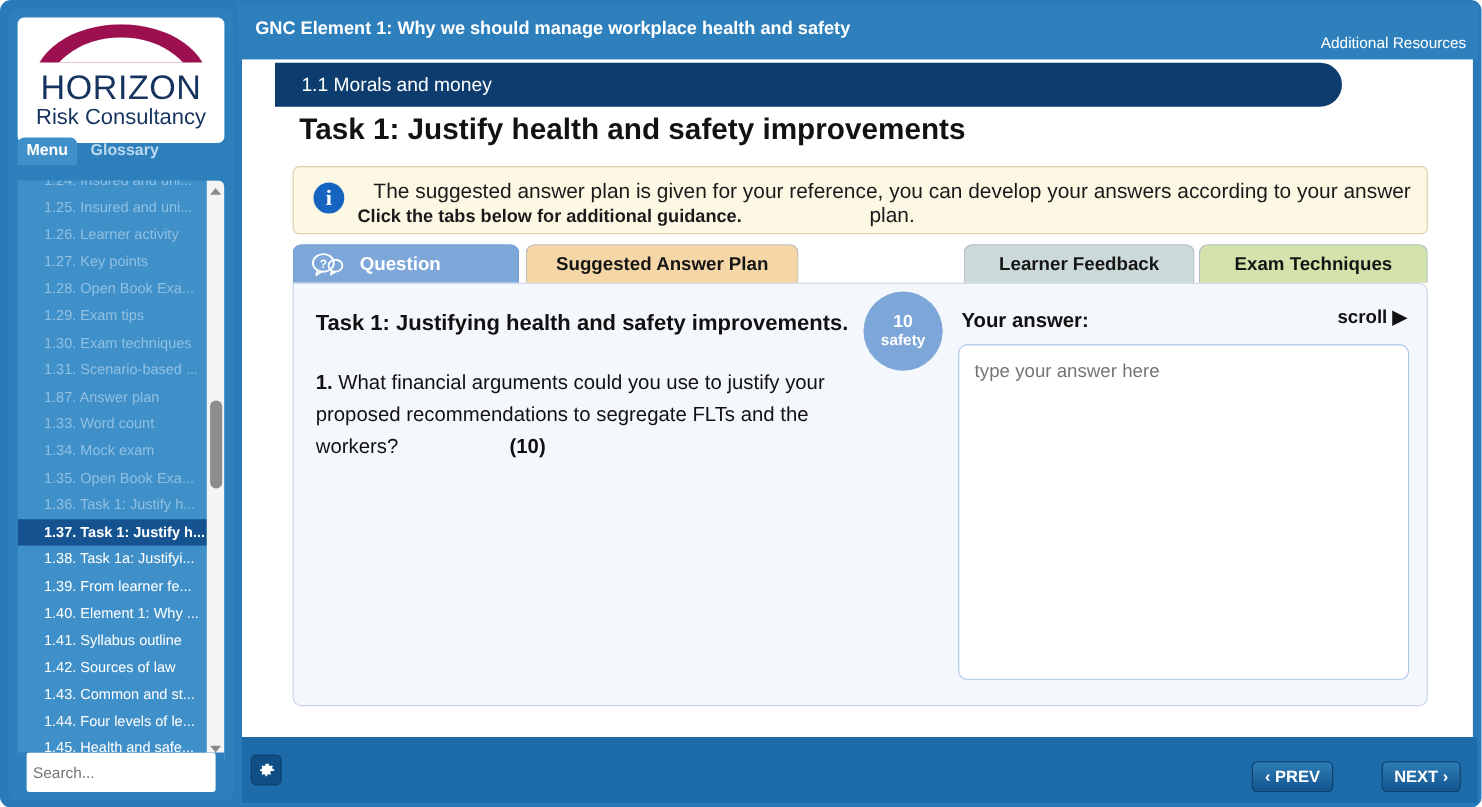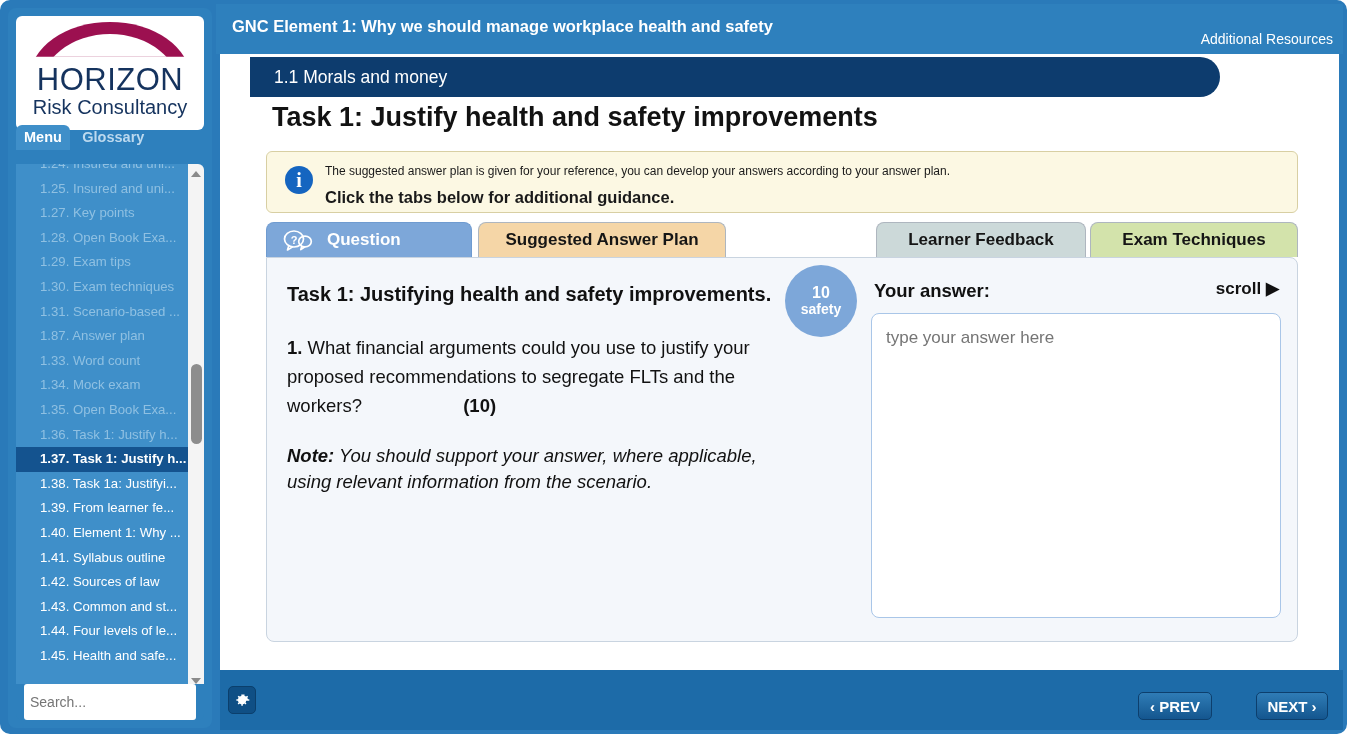--- a/index.html
+++ b/index.html
@@ -249,22 +249,23 @@
     background: #1565c0;
     color: #ffffff;
     font-size: 20px;
     font-weight: bold;
     font-family: "Liberation Serif", serif;
     display: flex; align-items: center; justify-content: center;
   }
   #info-line1 {
     position: absolute;
     left: 58px; top: 12px;
-    font-size: 12px;
+    font-size: 19px;
     color: #1a1a1a;
+    text-align: center;
   }
   #info-line2 {
     position: absolute;
     left: 58px; top: 36px;
     font-size: 16.5px;
     font-weight: bold;
     color: #1a1a1a;
   }
 
   
@@ -465,20 +466,21 @@
 
     <div id="nav-tabs">
       <span class="nav-tab active">Menu</span>
       <span class="nav-tab">Glossary</span>
     </div>
 
     <div id="menu-panel">
       <div id="menu-list" style="top: -12px;">
           <div class="menu-item visited">1.24. Insured and uni...</div>
           <div class="menu-item visited">1.25. Insured and uni...</div>
+          <div class="menu-item visited">1.26. Learner activity</div>
           <div class="menu-item visited">1.27. Key points</div>
           <div class="menu-item visited">1.28. Open Book Exa...</div>
           <div class="menu-item visited">1.29. Exam tips</div>
           <div class="menu-item visited">1.30. Exam techniques</div>
           <div class="menu-item visited">1.31. Scenario-based ...</div>
           <div class="menu-item visited">1.87. Answer plan</div>
           <div class="menu-item visited">1.33. Word count</div>
           <div class="menu-item visited">1.34. Mock exam</div>
           <div class="menu-item visited">1.35. Open Book Exa...</div>
           <div class="menu-item visited">1.36. Task 1: Justify h...</div>
@@ -562,23 +564,20 @@
         <span id="marks-num">10</span>
         <span id="marks-word">safety</span>
       </div>
 
       <div id="q-body">
         <b>1.</b>
         <span>What financial arguments could you use to justify your proposed recommendations to segregate FLTs and the workers?</span>
         <span id="q-marks-inline">(10)</span>
       </div>
 
-      <div id="q-note">
-        <b>Note:</b><span> You should support your answer, where applicable, using relevant information from the scenario.</span>
-      </div>
 
       <div id="answer-label">Your answer:</div>
       <div id="scroll-link">
         <span>scroll</span>
         <span>▶</span>
       </div>
       <textarea id="answer-textarea" placeholder="type your answer here" style=""></textarea>
     </div>
 
     <div id="page-ribbon">

